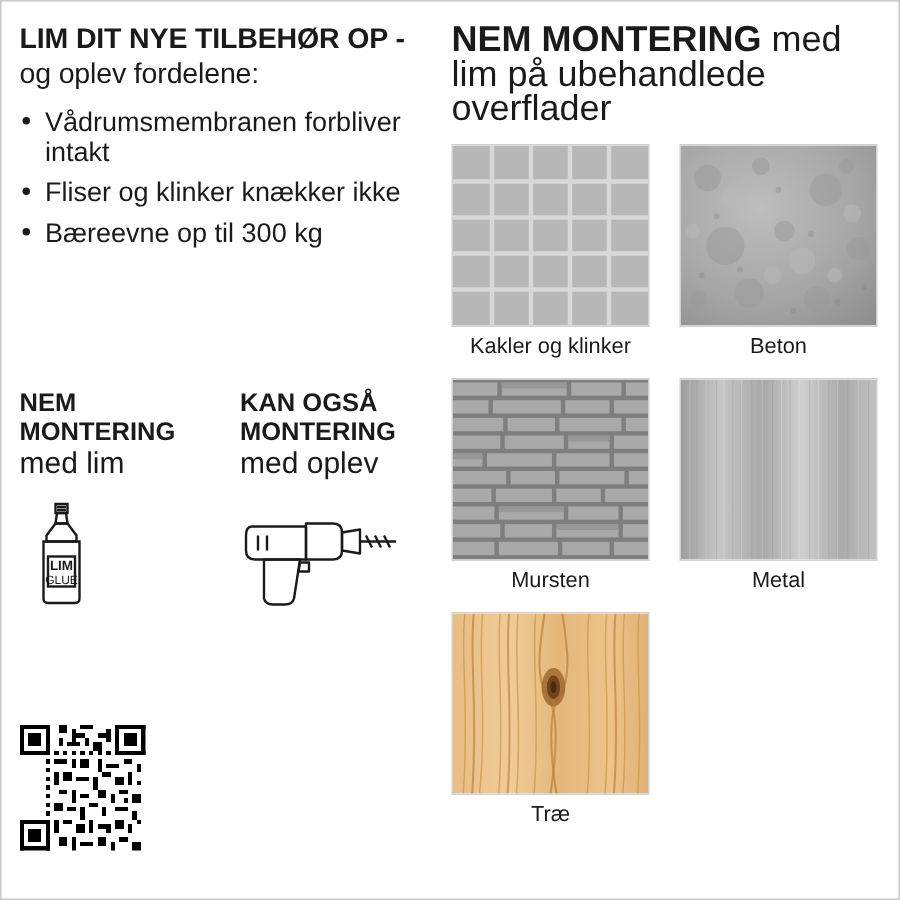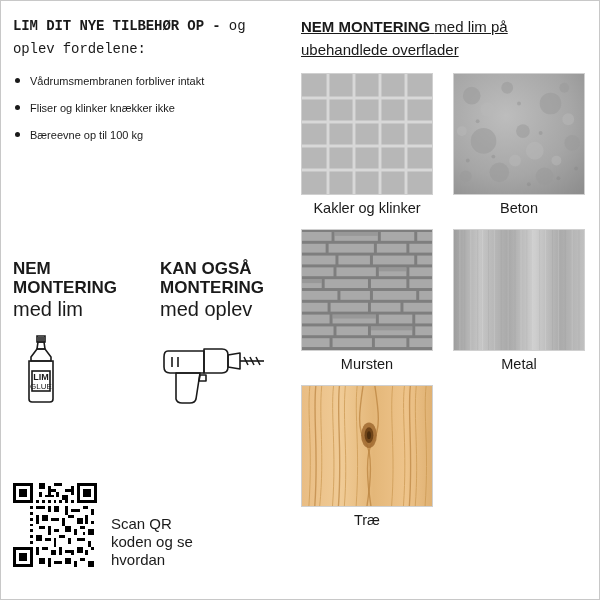--- a/index.html
+++ b/index.html
@@ -24,39 +24,38 @@
   }
 
   
   .left-col {
     position: absolute;
     left: 12px;
     top: 14px;
     width: 268px;
   }
   .headline {
-    font-size: 14px;
+    font-size: 19px;
     line-height: 23px;
     font-weight: bold;
     margin: 0 0 10px 0;
     letter-spacing: -0.1px;
-    font-family: Liberation Mono, monospace;
   }
   .headline .light {
     font-weight: normal;
   }
   .bullets {
     margin: 4px 0 0 0;
     padding: 0;
     list-style: none;
   }
   .bullets li {
     position: relative;
     padding-left: 17px;
-    font-size: 11px;
+    font-size: 18px;
     line-height: 20px;
     margin-bottom: 7px;
   }
   .bullets li::before {
     content: "";
     position: absolute;
     left: 2px;
     top: 7px;
     width: 5px;
     height: 5px;
@@ -114,25 +113,24 @@
   }
 
   
   .right-col {
     position: absolute;
     left: 300px;
     top: 14px;
     width: 290px;
   }
   .right-headline {
-    font-size: 15px;
+    font-size: 24px;
     line-height: 23px;
     font-weight: bold;
     margin: 0 0 12px 0;
-    text-decoration: underline;
   }
   .right-headline .light {
     font-weight: normal;
   }
   .grid {
     display: grid;
     grid-template-columns: 132px 132px;
     grid-column-gap: 20px;
     grid-row-gap: 6px;
   }
@@ -156,21 +154,21 @@
 </head>
 <body>
 
 <div id="page">
 
   <div class="left-col">
     <h1 class="headline"><span>LIM DIT NYE TILBEHØR OP - </span><span class="light">og oplev fordelene:</span></h1>
     <ul class="bullets">
       <li>Vådrumsmembranen forbliver intakt</li>
       <li>Fliser og klinker knækker ikke</li>
-      <li>Bæreevne op til 100 kg</li>
+      <li>Bæreevne op til 300 kg</li>
     </ul>
   </div>
 
   <div class="mid-row">
 
     <div class="mid-block">
       <p class="mid-title">NEM MONTERING</p>
       <p class="mid-sub">med lim</p>
       <div class="icon-area">
         <svg width="56" height="72" viewBox="0 0 56 72" fill="none" stroke="#1a1a1a" stroke-width="1.6">
@@ -309,23 +307,20 @@
           <rect x="12" y="26" width="1" height="3"></rect>
         <rect x="14" y="27" width="3" height="1"></rect>
           <rect x="18" y="26" width="2" height="2"></rect>
         <rect x="21" y="27" width="1" height="2"></rect>
           <rect x="23" y="26" width="2" height="1"></rect>
         <rect x="26" y="27" width="2" height="2"></rect>
         <rect x="24" y="17" width="1" height="1"></rect>
           <rect x="20" y="24" width="1" height="1"></rect>
       </g>
     </svg>
-    <div class="qr-caption">Scan QR
-koden og se
-hvordan</div>
   </div>
 
   <div class="right-col">
     <h2 class="right-headline"><span>NEM MONTERING </span><span class="light">med lim på ubehandlede overflader</span></h2>
 
     <div class="grid">
 
       <div class="cell">
         <svg class="swatch" viewBox="0 0 132 122" preserveAspectRatio="none">
           <rect width="132" height="122" fill="#b7b7b7"></rect>

